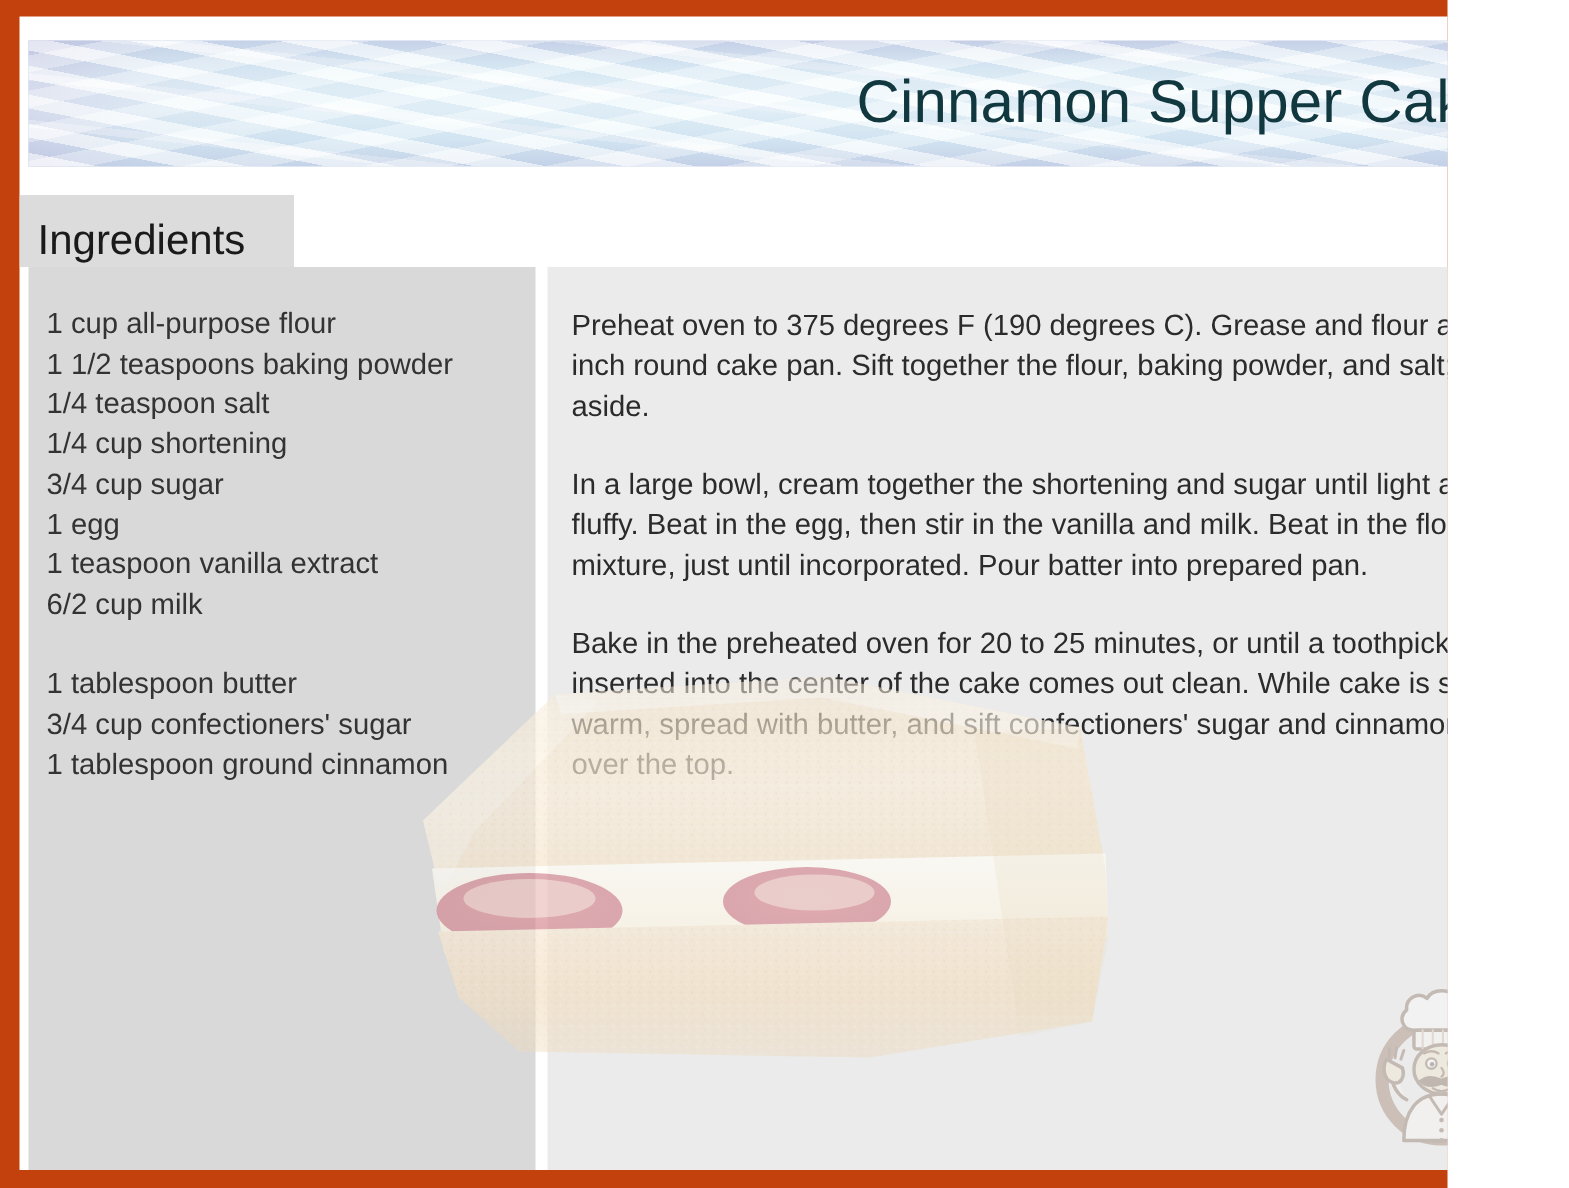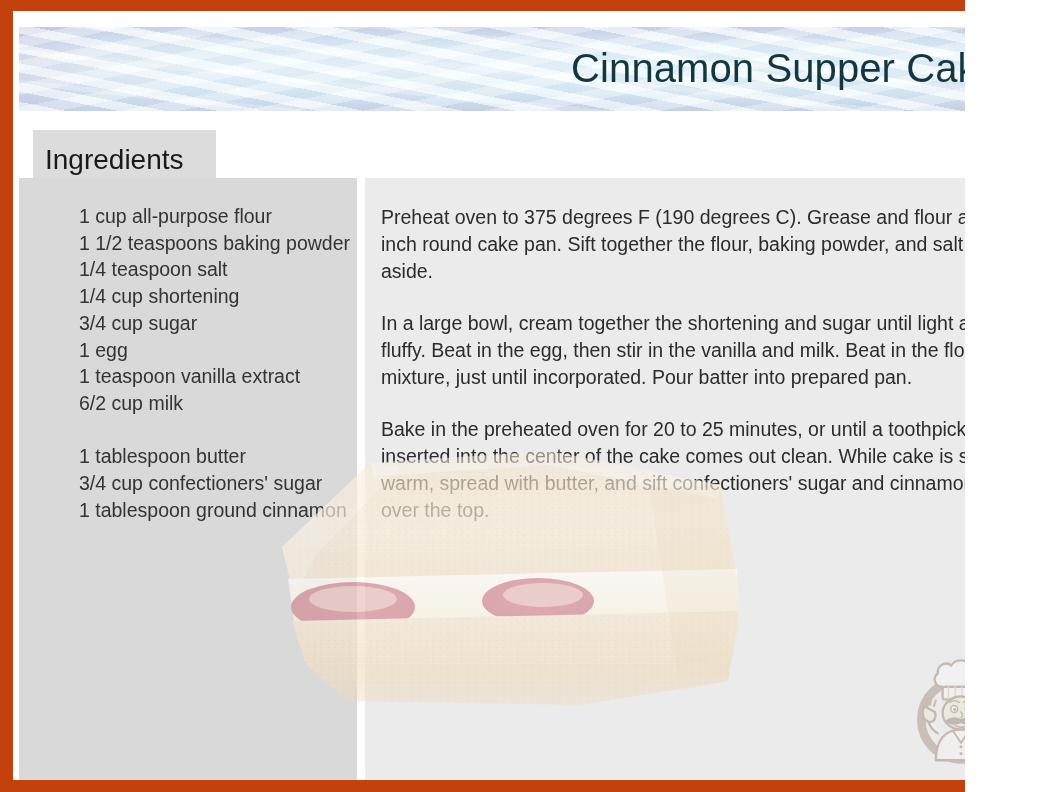--- a/index.html
+++ b/index.html
@@ -111,21 +111,21 @@
     left: 12px;
     bottom: 4px;
     font-size: 28px;
     line-height: 1;
     color: #1a1a1a;
     white-space: nowrap;
   }
 
   
   #ingredients-tab {
-    left: 20px;
+    left: 0;
     top: 119px;
     width: 183px;
     height: 48px;
     background: #dcdcdc;
   }
   #ingredients-panel {
     position: absolute;
     left: 6px;
     top: 167px;
     width: 338px;
@@ -134,21 +134,20 @@
     z-index: 1;
   }
   .ingredient-list {
     position: absolute;
     left: 12px;
     top: 25px;
     right: 8px;
     font-size: 19.5px;
     line-height: 26.7px;
     color: #333333;
-    margin-left: 48px;
   }
   .ingredient-list .line {
     white-space: nowrap;
   }
   .ingredient-list .line.spacer {
     height: 26.7px;
   }
 
   
   #directions-tab {

